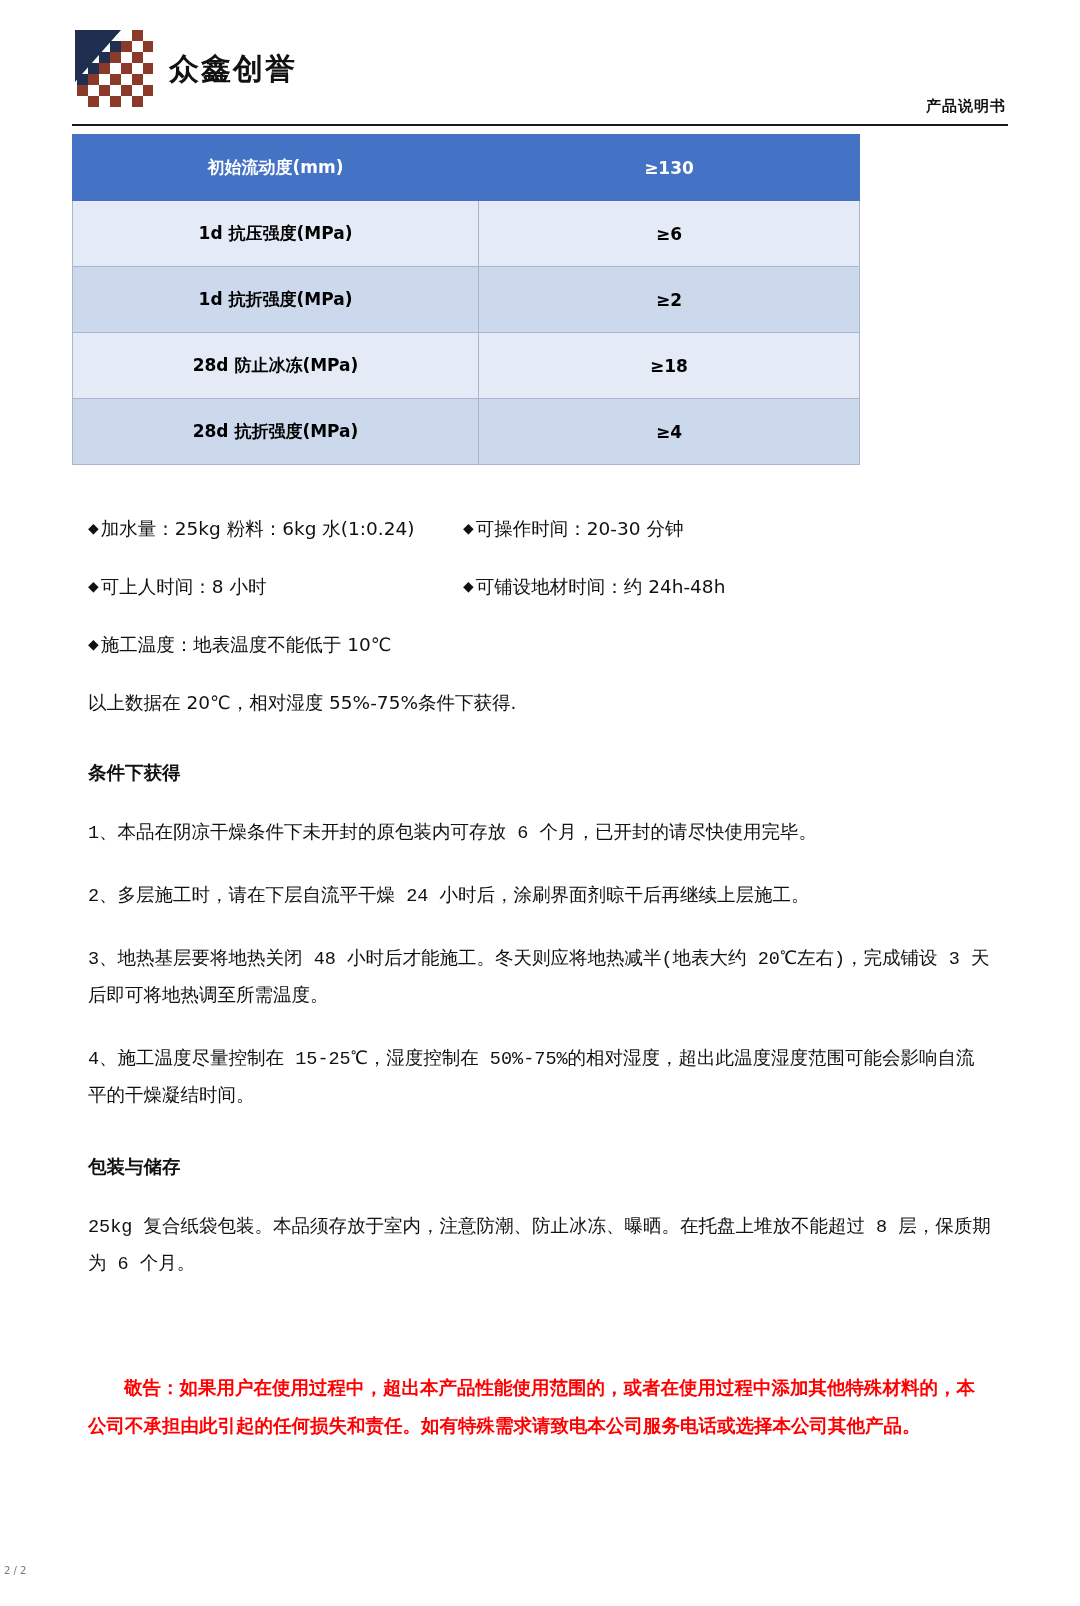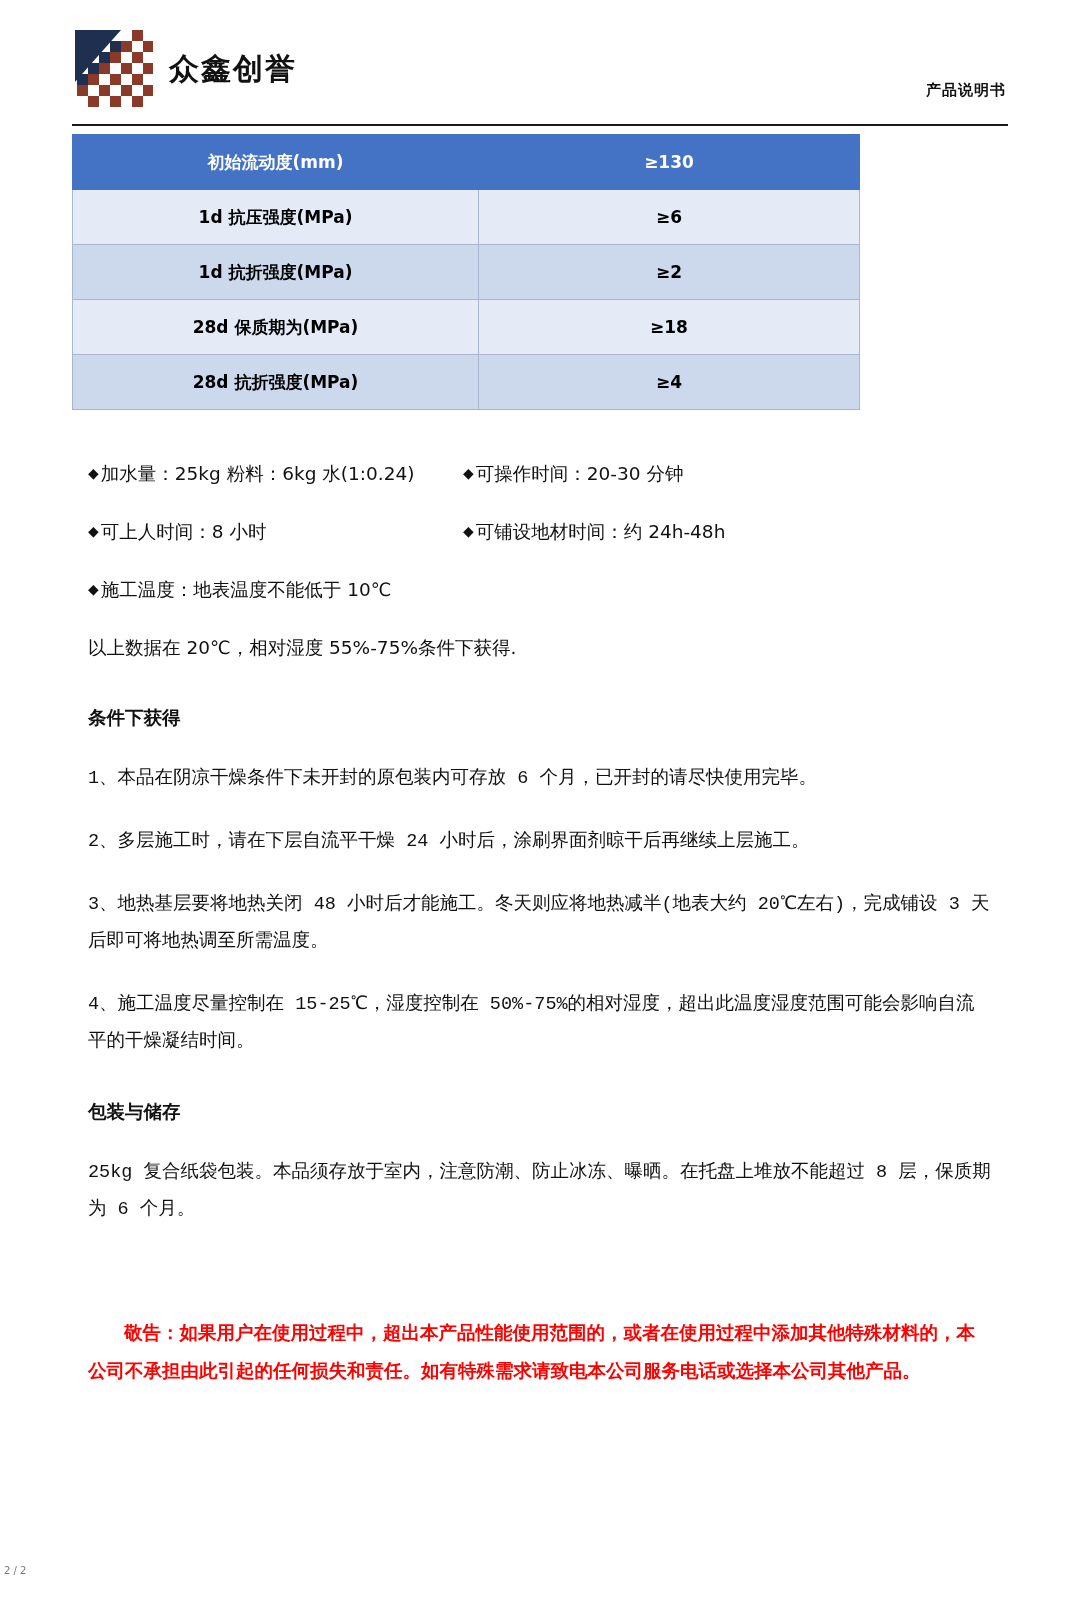--- a/index.html
+++ b/index.html
@@ -48,37 +48,37 @@
     margin-left: 16px;
     font-size: 30px;
     font-weight: bold;
     letter-spacing: 2px;
     color: #111111;
     font-family: "DejaVu Sans", "Liberation Sans", sans-serif;
   }
   .header-right {
     position: absolute;
     right: 2px;
-    bottom: 24px;
+    bottom: 8px;
     font-size: 15px;
     font-weight: bold;
     color: #111111;
     letter-spacing: 1px;
     font-family: "DejaVu Serif", serif;
   }
 
   
   .spec-table {
     margin: 8px 72px 0 72px;
     border-collapse: collapse;
     width: 747px;
     table-layout: fixed;
   }
   .spec-table tr {
-    height: 55px;
+    height: 66px;
   }
   .spec-table td {
     border: 1px solid #a9b6cf;
     font-size: 17px;
     font-weight: bold;
     padding: 0 10px;
     font-family: "DejaVu Sans", "Liberation Sans", sans-serif;
   }
   .spec-table td.label {
     text-align: center;
@@ -218,21 +218,21 @@
       </tr>
       <tr class="row-even">
         <td class="label">1d 抗压强度(MPa)</td>
         <td class="value">≥6</td>
       </tr>
       <tr class="row-odd">
         <td class="label">1d 抗折强度(MPa)</td>
         <td class="value">≥2</td>
       </tr>
       <tr class="row-even">
-        <td class="label">28d 保质期为(MPa)</td>
+        <td class="label">28d 防止冰冻(MPa)</td>
         <td class="value">≥18</td>
       </tr>
       <tr class="row-odd">
         <td class="label">28d 抗折强度(MPa)</td>
         <td class="value">≥4</td>
       </tr>
     </tbody>
   </table>
 
   <div class="content">

